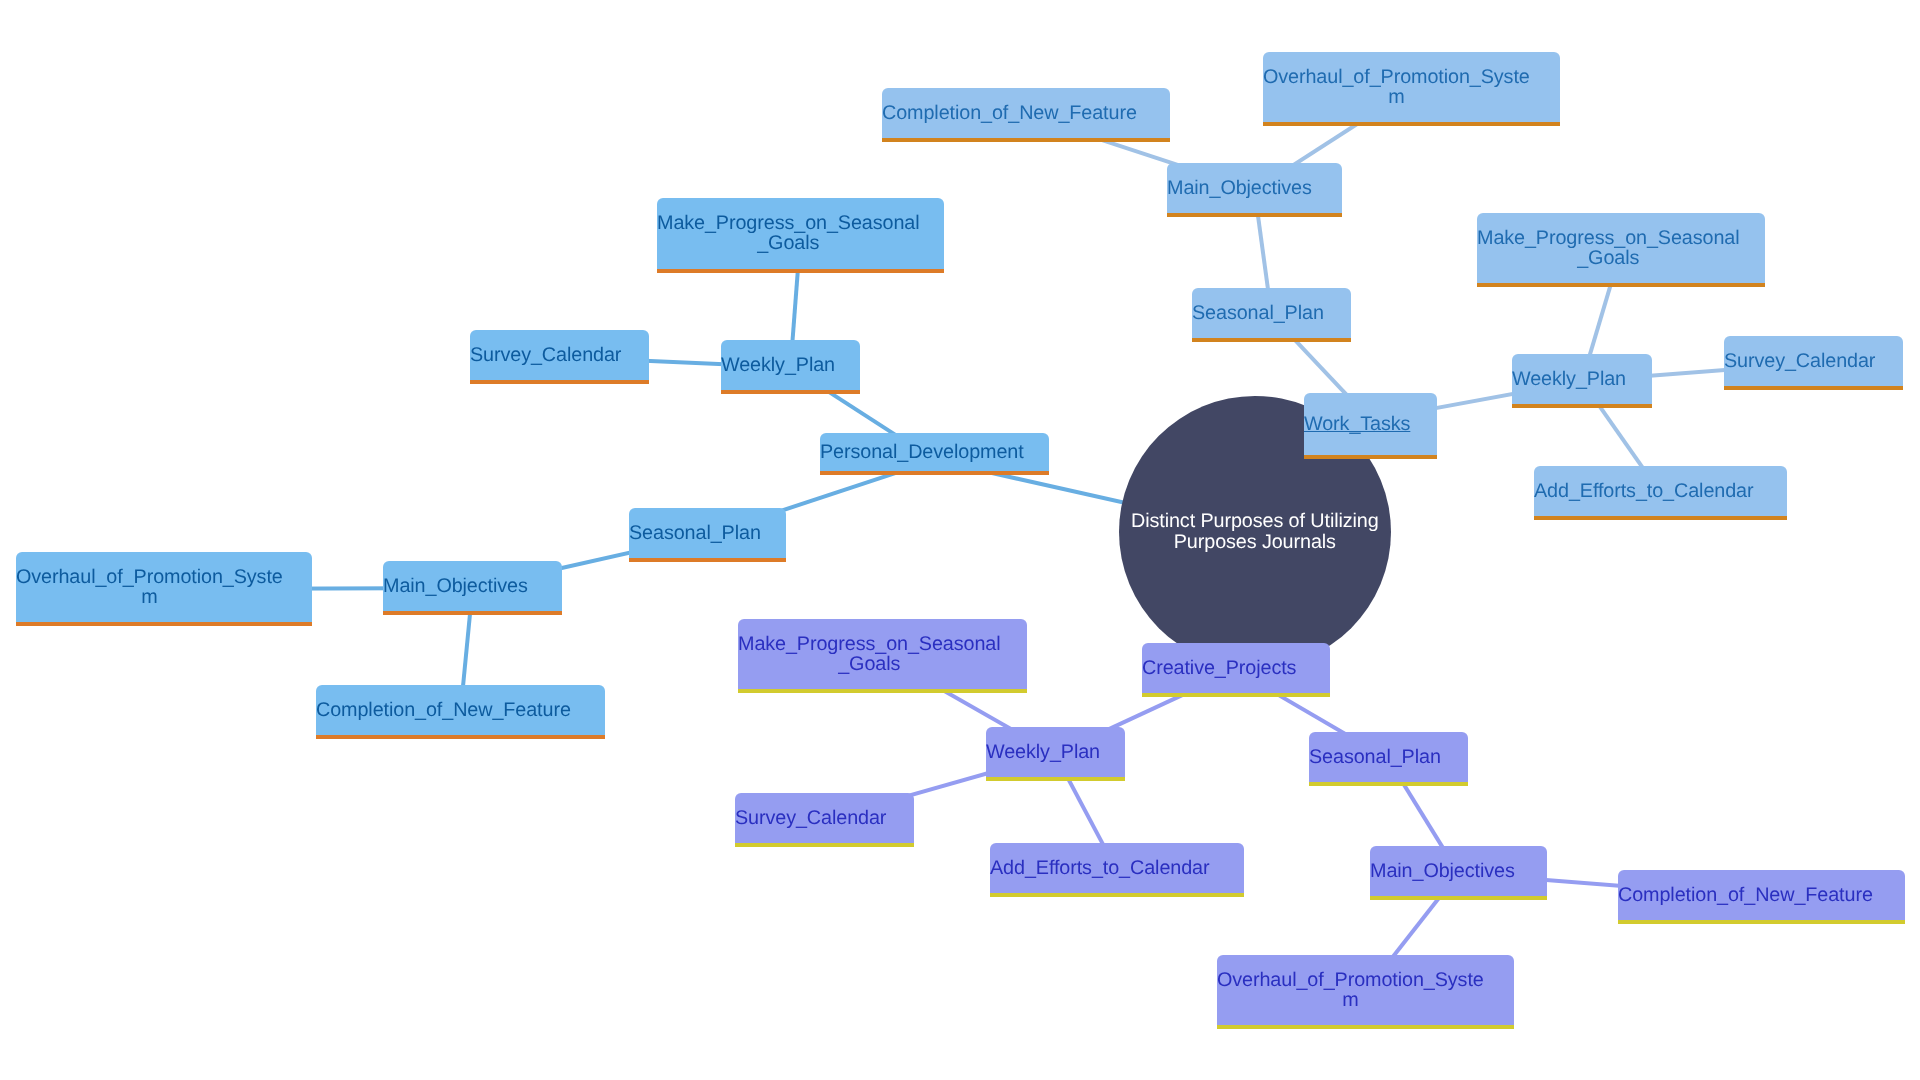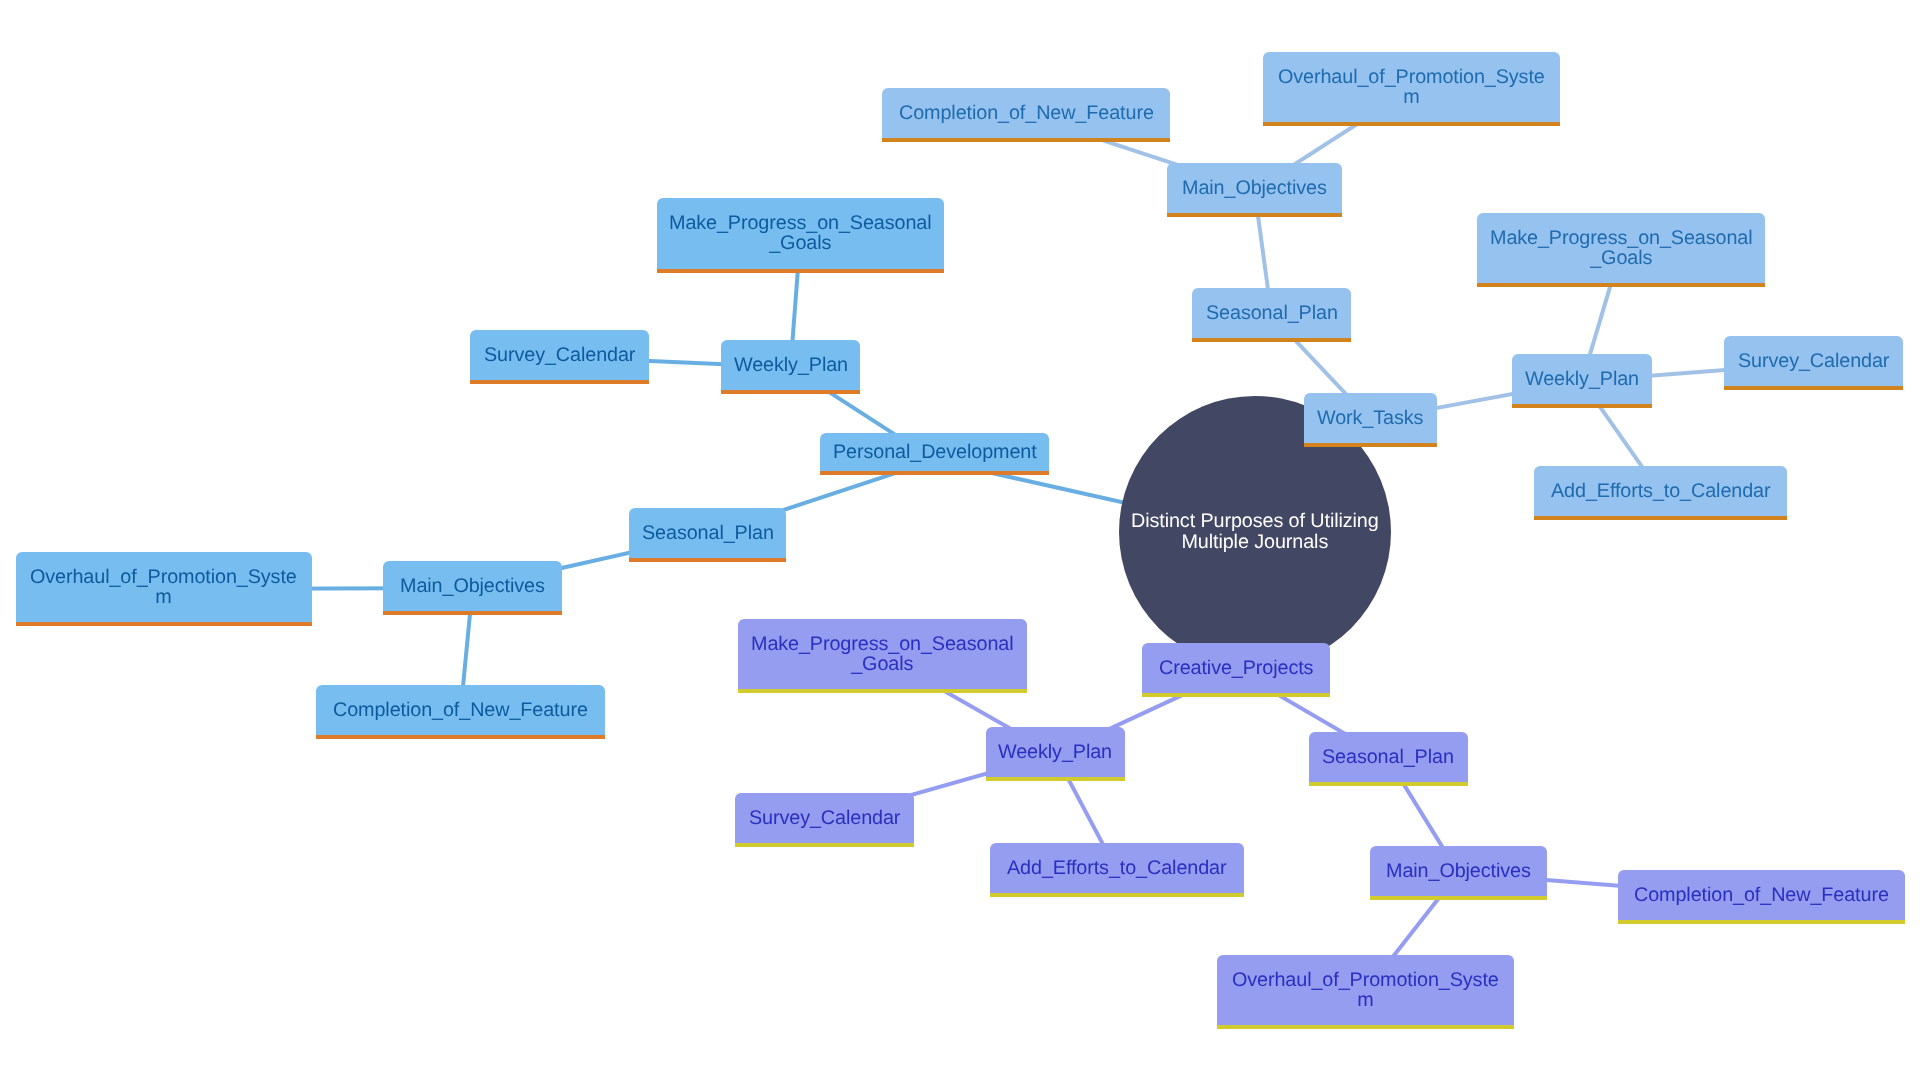--- a/index.html
+++ b/index.html
@@ -1,21 +1,21 @@
 <!DOCTYPE html>
 <html style="--bg: #ffffff;"><head>
 <meta charset="utf-8">
 <title>Mind Map</title>
 <style>
   html,body{margin:0;padding:0;background:#ffffff;}
   body{width:1920px;height:1080px;overflow:hidden;font-family:"Liberation Sans",sans-serif;
         -webkit-font-smoothing:antialiased;text-rendering:geometricPrecision;}
   #canvas{position:relative;width:1920px;height:1080px;background:#fff;transform:translateZ(0);}
   #edges{position:absolute;left:0;top:0;width:1920px;height:1080px;}
-  .node{position:absolute;box-sizing:border-box;display:flex;align-items:center;justify-content:center;
+  .node{position:absolute;box-sizing:border-box;display:flex;align-items:center;
         text-align:center;border-radius:6px 6px 0 0;font-size:19.8px;letter-spacing:-0.1px;line-height:20px;padding:0;}
   .nlabel{position:relative;top:0px;will-change:transform;}
   .clabel{will-change:transform;}
   .nline{display:block;white-space:pre;}
   .nbar{position:absolute;left:0;bottom:-4.2px;width:100%;height:4.2px;}
   .node.blue{background:#95C2EE;color:#1F6BB0;}
   .node.blue .nbar{background:#D2831E;}
   .node.sky{background:#78BDF0;color:#0D5B9E;}
   .node.sky .nbar{background:#DD7B28;}
   .node.purple{background:#959DF1;color:#2A2FC0;}
@@ -53,25 +53,25 @@
       <line x1="1055.1" y1="754.1" x2="824.5" y2="819.6" stroke="#959DF1" stroke-width="4"></line>
       <line x1="1055.1" y1="754.1" x2="1116.5" y2="869.9" stroke="#959DF1" stroke-width="4"></line>
       <line x1="1236" y1="670.1" x2="1388.2" y2="759.1" stroke="#959DF1" stroke-width="4"></line>
       <line x1="1388.2" y1="759.1" x2="1458.5" y2="873.1" stroke="#959DF1" stroke-width="4"></line>
       <line x1="1458.5" y1="873.1" x2="1761.5" y2="897.1" stroke="#959DF1" stroke-width="4"></line>
       <line x1="1458.5" y1="873.1" x2="1365.5" y2="991.85" stroke="#959DF1" stroke-width="4"></line>
     </svg>
   <div class="center" id="center-node" style="background: rgb(66, 71, 100); color: rgb(255, 255, 255); left: 1119px; top: 396px; width: 272px; height: 272px;">
     <span class="clabel">
         <span class="cline">Distinct Purposes of Utilizing</span>
-        <span class="cline">Multiple Journals</span>
+        <span class="cline">Purposes Journals</span>
       </span>
   </div>
   <div id="nodes">
-      <div class="node blue" style="background: rgb(149, 194, 238); color: rgb(31, 107, 176); left: 1304px; top: 393px; width: 133px; height: 50px;">
+      <div class="node blue" style="background: rgb(149, 194, 238); color: rgb(31, 107, 176); left: 1304px; top: 393px; width: 133px; height: 62px; text-decoration: underline;">
         <span class="nlabel">
           <span class="nline">Work_Tasks</span>
         </span>
         <div class="nbar" style="background: rgb(210, 131, 30);"></div>
       </div>
       <div class="node blue" style="background: rgb(149, 194, 238); color: rgb(31, 107, 176); left: 1167px; top: 163px; width: 175px; height: 50px;">
         <span class="nlabel">
           <span class="nline">Main_Objectives</span>
         </span>
         <div class="nbar" style="background: rgb(210, 131, 30);"></div>

